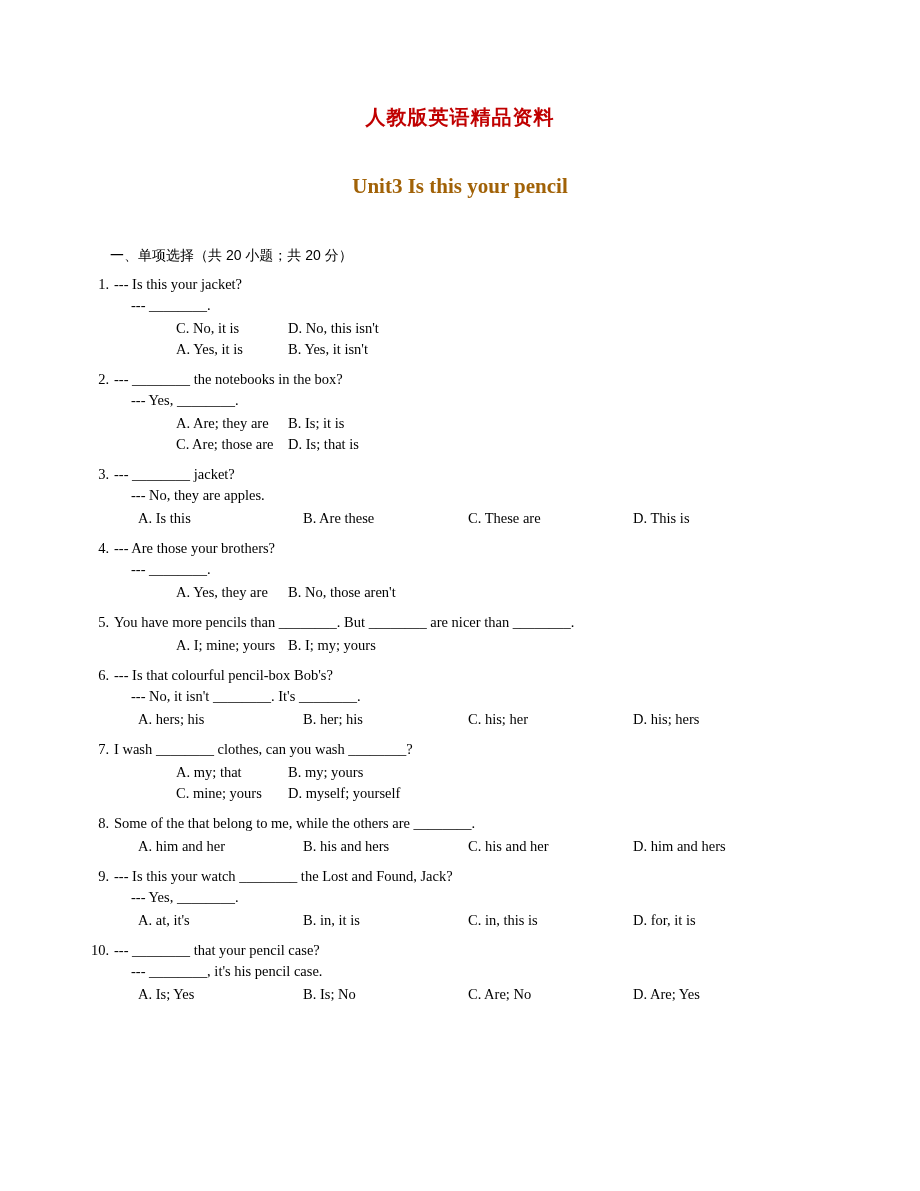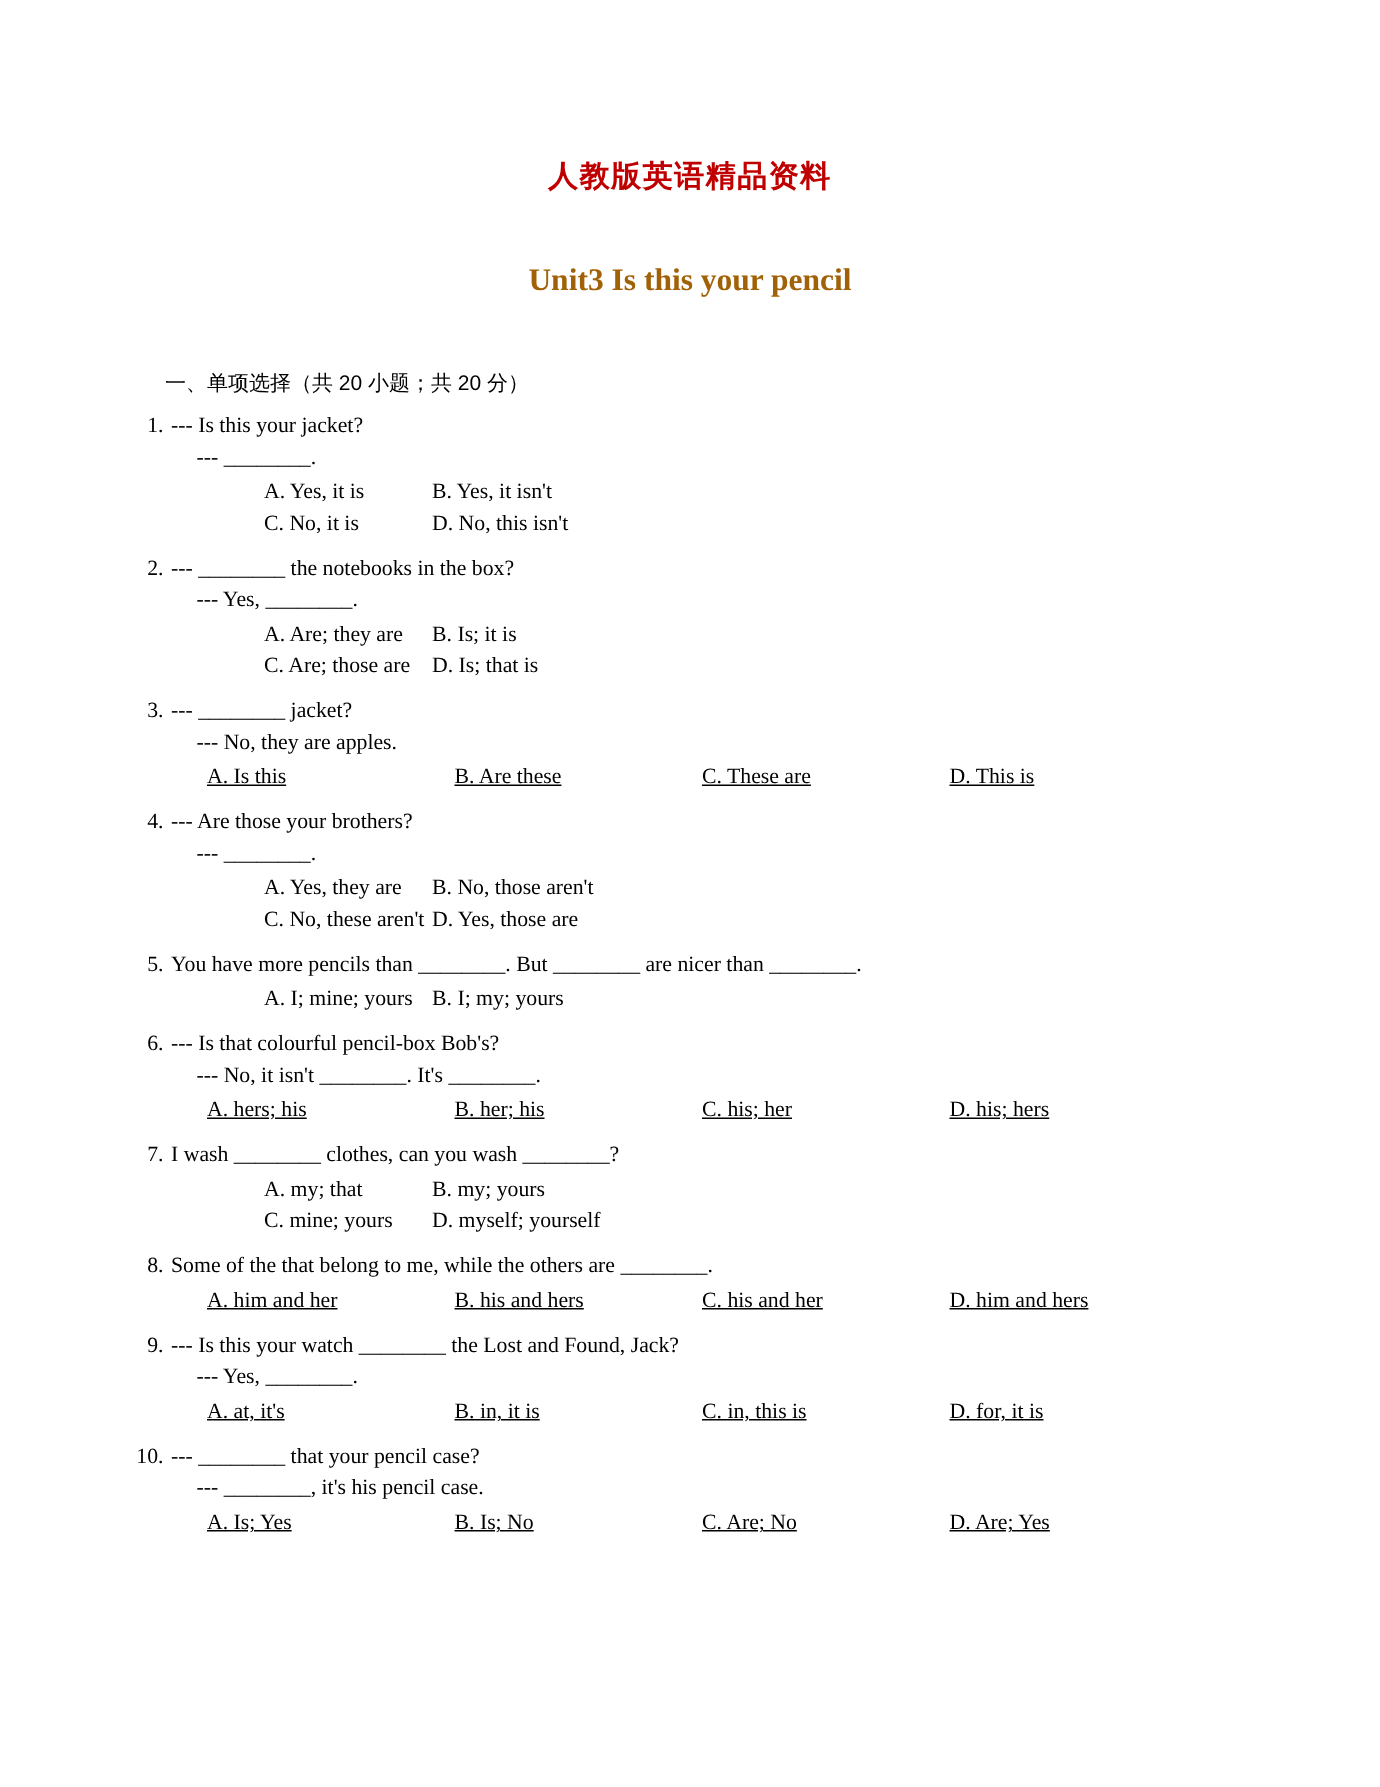--- a/index.html
+++ b/index.html
@@ -89,21 +89,20 @@
 
   
   .opts-4col {
     display: flex;
     padding-left: 50px;
     margin-top: 2px;
   }
   .opts-4col .opt {
     flex: 0 0 165px;
     white-space: pre;
-    text-decoration: underline;
   }
   .opts-4col .opt:last-child {
     flex: 1 1 auto;
   }
 </style>
 </head>
 <body>
 
 <div class="page">
 
@@ -116,26 +115,26 @@
       <div class="question">
         <div class="q-stem">
           <div class="q-num">1.</div>
           <div class="q-lines">
             <div class="q-line">--- Is this your jacket?</div>
             <div class="q-line indent2">--- ________.</div>
           </div>
         </div>
         <div class="opts-2col">
           <div class="opt-row">
+            <div class="opt c1">C. No, it is</div>
+            <div class="opt c2">D. No, this isn't</div>
+          </div>
+          <div class="opt-row">
             <div class="opt c1">A. Yes, it is</div>
             <div class="opt c2">B. Yes, it isn't</div>
-          </div>
-          <div class="opt-row">
-            <div class="opt c1">C. No, it is</div>
-            <div class="opt c2">D. No, this isn't</div>
           </div>
         </div>
       </div>
       <div class="question">
         <div class="q-stem">
           <div class="q-num">2.</div>
           <div class="q-lines">
             <div class="q-line">--- ________ the notebooks in the box?</div>
             <div class="q-line indent2">--- Yes, ________.</div>
           </div>
@@ -172,24 +171,20 @@
           <div class="q-lines">
             <div class="q-line">--- Are those your brothers?</div>
             <div class="q-line indent2">--- ________.</div>
           </div>
         </div>
         <div class="opts-2col">
           <div class="opt-row">
             <div class="opt c1">A. Yes, they are</div>
             <div class="opt c2">B. No, those aren't</div>
           </div>
-          <div class="opt-row">
-            <div class="opt c1">C. No, these aren't</div>
-            <div class="opt c2">D. Yes, those are</div>
-          </div>
         </div>
       </div>
       <div class="question">
         <div class="q-stem">
           <div class="q-num">5.</div>
           <div class="q-lines">
             <div class="q-line">You have more pencils than ________. But ________ are nicer than ________.</div>
           </div>
         </div>
         <div class="opts-2col">

